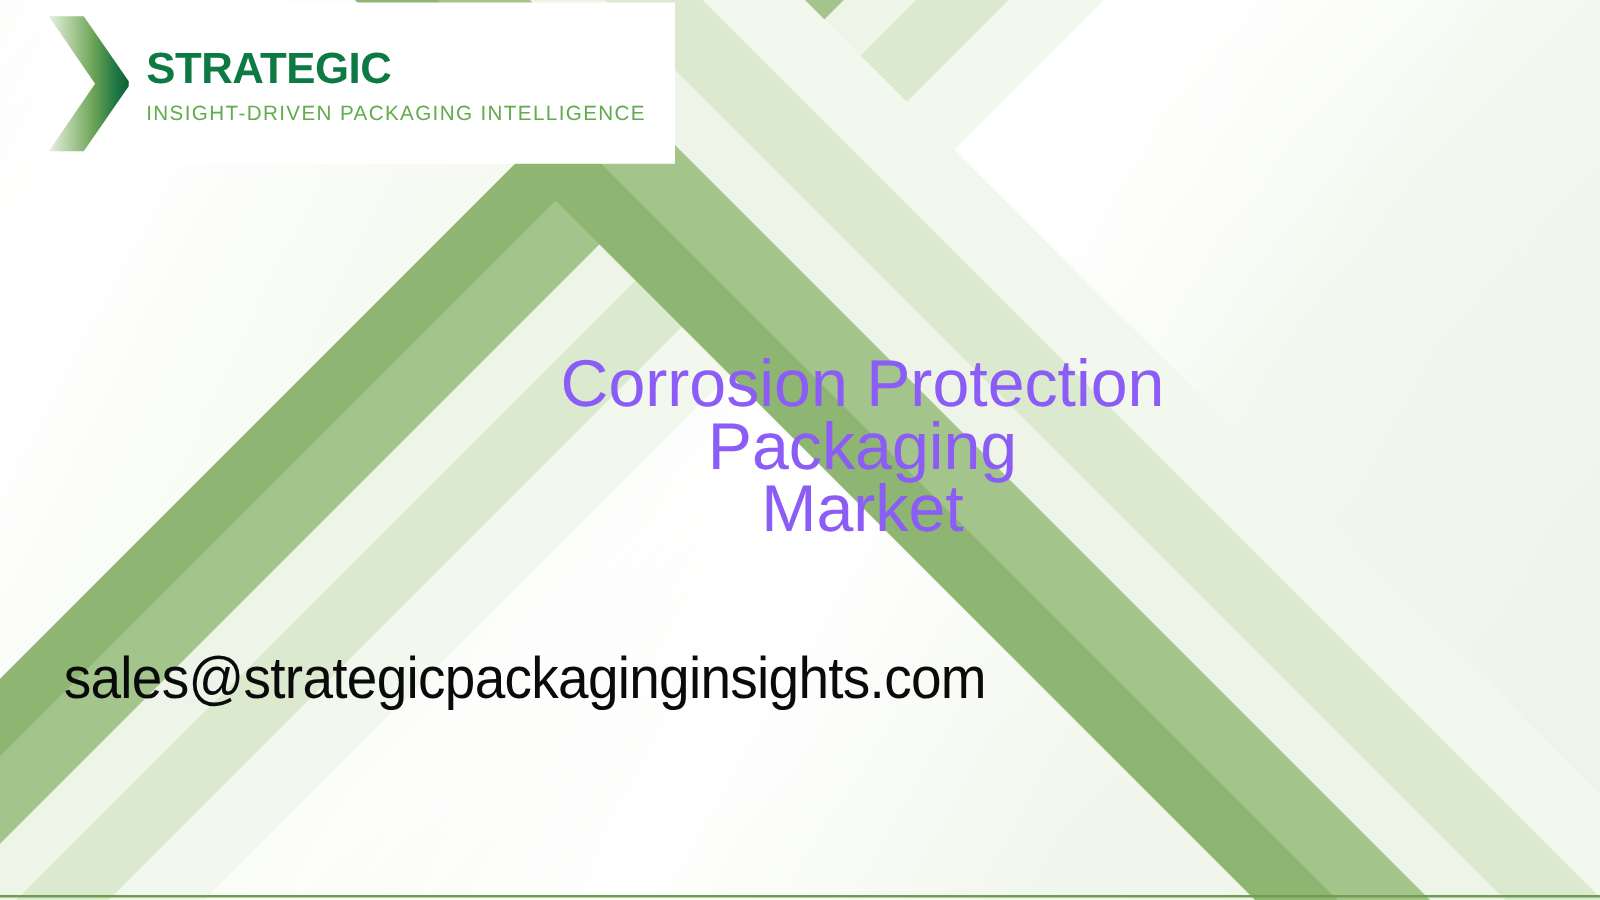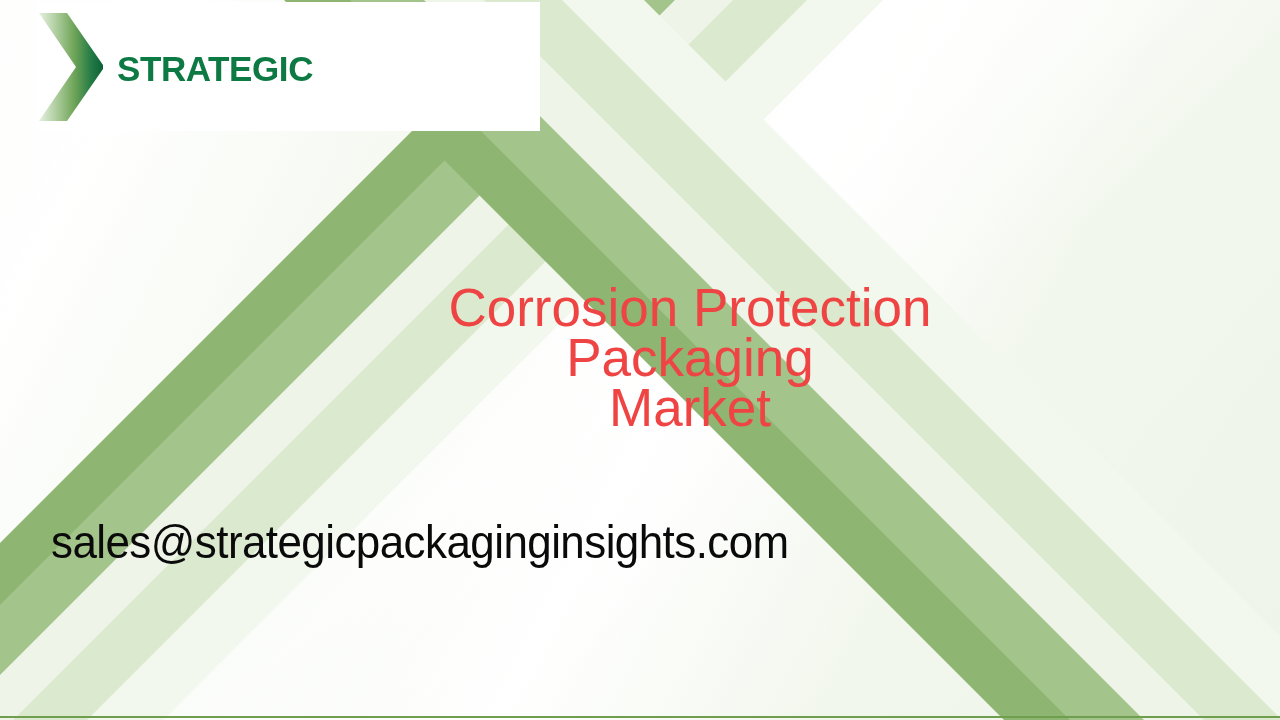--- a/index.html
+++ b/index.html
@@ -134,21 +134,21 @@
   .title {
     position: absolute;
     left: 330px;
     top: 247px;
     width: 720px;
     text-align: center;
     font-family: "Liberation Sans", sans-serif;
     font-weight: 400;
     font-size: 53px;
     line-height: 50px;
-    color: #ef4444;
+    color: #8b5cf6;
     z-index: 5;
     white-space: pre-line;
   }
 
   
   .email {
     position: absolute;
     left: 51px;
     top: 511px;
     font-family: "Liberation Sans", sans-serif;
@@ -206,20 +206,21 @@
           <stop offset="55%" stop-color="#6fa558"></stop>
           <stop offset="82%" stop-color="#237a45"></stop>
           <stop offset="100%" stop-color="#0c6236"></stop>
         </linearGradient>
       </defs>
       <path d="M2 6 L30 6 L66 58 L66 62 L30 114 L2 114 L39 60 Z" fill="url(#chevGrad)"></path>
     </svg>
 
     <div class="logo-text">
       <div class="logo-line">STRATEGIC</div>
+      <div class="logo-tagline">INSIGHT-DRIVEN PACKAGING INTELLIGENCE</div>
     </div>
   </div>
 
   <h1 class="title">Corrosion Protection
 Packaging
 Market</h1>
 
   <div class="email">sales@strategicpackaginginsights.com</div>
 
   <div class="bottom-rule" style="background: rgb(111, 158, 79);"></div>

